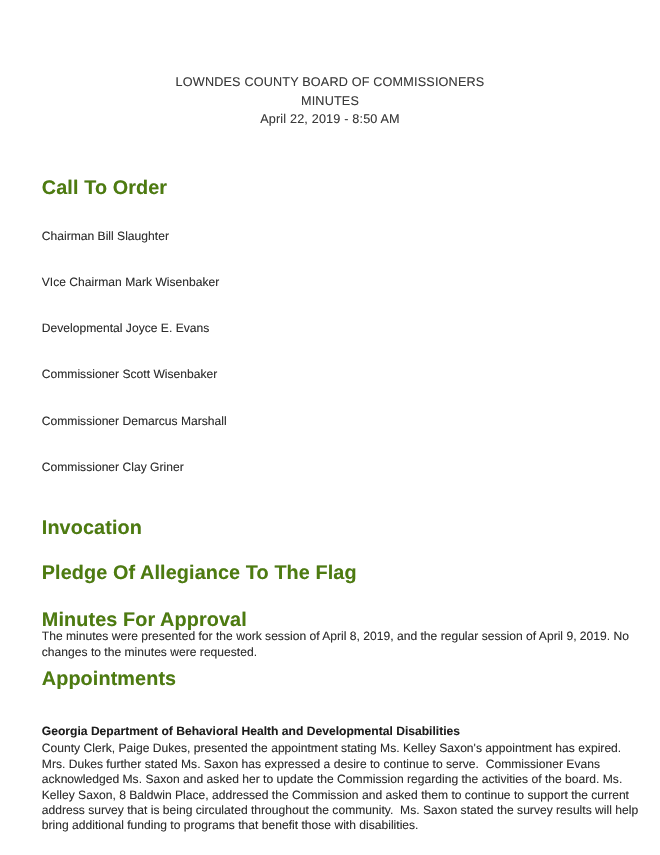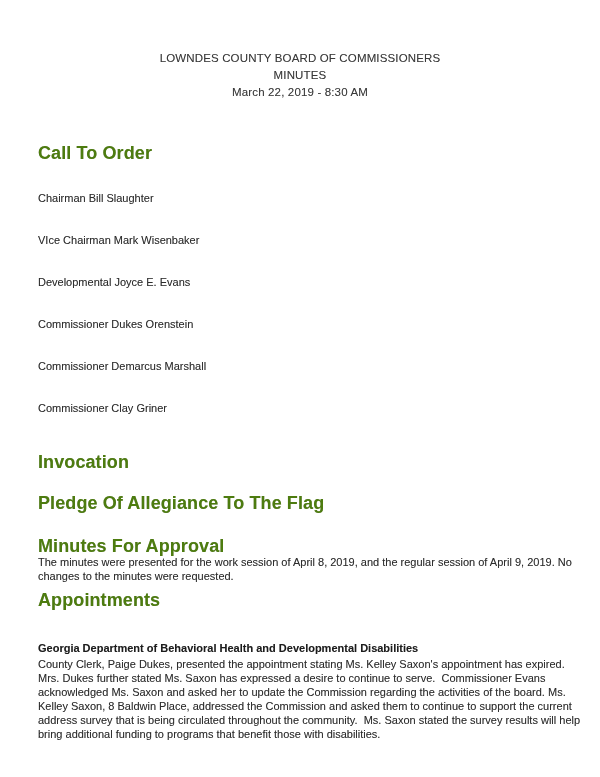--- a/index.html
+++ b/index.html
@@ -12,21 +12,21 @@
   }
   .page {
     position: relative;
     width: 600px;
     height: 777px;
     background: #ffffff;
     color: #2d2d2d;
     text-shadow: 0 0 0.5px rgba(45,45,45,0.35); 
   }
   .doc-header {
-    padding-top: 50px;
+    padding-top: 67px;
     text-align: center;
     font-size: 11.5px;
     line-height: 17px;
     letter-spacing: 0.15px;
     color: #3a3a3a;
   }
   .body-col {
     margin-left: 38px;
     margin-right: 17px; 
   }
@@ -64,32 +64,32 @@
   .m-parabody    { margin-top: 2px;  }
 </style>
 </head>
 <body>
 
 <div class="page">
 
   <div class="doc-header">
     <div>LOWNDES COUNTY BOARD OF COMMISSIONERS</div>
     <div>MINUTES</div>
-    <div>March 22, 2019 - 8:30 AM</div>
+    <div>April 22, 2019 - 8:50 AM</div>
   </div>
 
   <div class="body-col">
 
     <div class="h1 m-call">Call To Order</div>
 
     <div class="body-text roster m-roster">
       <div>Chairman Bill Slaughter</div>
       <div>VIce Chairman Mark Wisenbaker</div>
       <div>Developmental Joyce E. Evans</div>
-      <div>Commissioner Dukes Orenstein</div>
+      <div>Commissioner Scott Wisenbaker</div>
       <div>Commissioner Demarcus Marshall</div>
       <div>Commissioner Clay Griner</div>
     </div>
 
 
     <div class="h1 m-invocation">Invocation</div>
 
     <div class="h1 m-pledge">Pledge Of Allegiance To The Flag</div>
 
     <div class="h1 m-minutes">Minutes For Approval</div>

